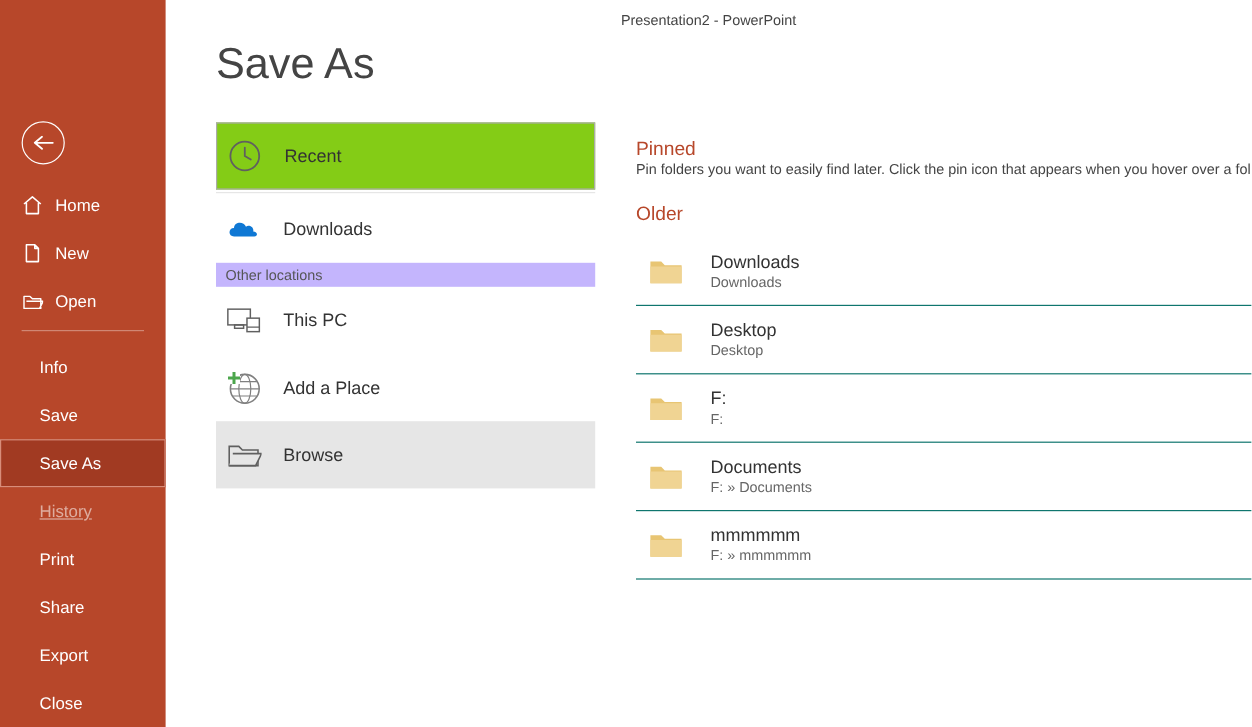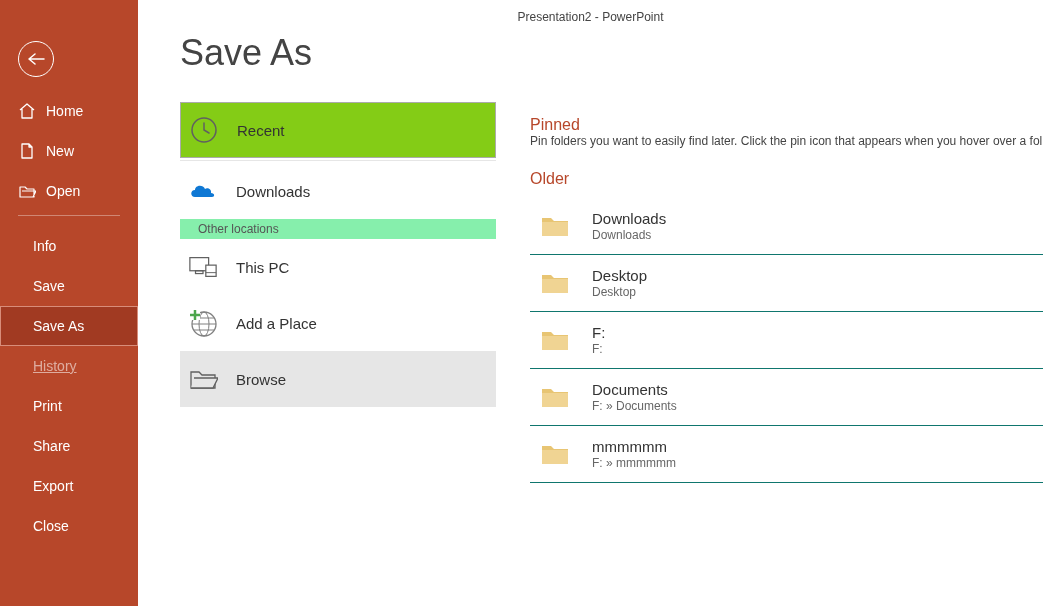--- a/index.html
+++ b/index.html
@@ -1,19 +1,19 @@
 <!DOCTYPE html>
 <html><head>
   <meta charset="utf-8">
   <style>
     * { margin: 0; padding: 0; box-sizing: border-box; font-family: "Segoe UI", sans-serif; }
     body { width: 1043px; height: 606px; overflow: hidden; display: flex; background: #fff; }
 
     
-    .sidebar { width: 138px; background: #b7472a; height: 100%; color: #fff; display: flex; flex-direction: column; }
+    .sidebar { width: 138px; background: #b7472a; height: 100%; color: #fff; display: flex; flex-direction: column; justify-content: flex-end; }
     .back-btn { width: 36px; height: 36px; border: 1.5px solid #fff; border-radius: 50%; margin: 41px 0 14px 18px; display: flex; align-items: center; justify-content: center; cursor: pointer; }
     .nav-item { display: flex; align-items: center; height: 40px; padding-left: 18px; font-size: 14px; cursor: pointer; }
     .nav-item svg { margin-right: 10px; }
     .divider { height: 1px; background: rgba(255,255,255,0.35); margin: 4px 18px 10px 18px; }
     .nav-group2 .nav-item { padding-left: 33px; }
     .nav-item.selected { background: #a13a22; outline: 1px solid #d88d7a; outline-offset: -1px; }
     .nav-item.disabled { color: rgba(255,255,255,0.55); text-decoration: underline; }
 
     
     .main { flex: 1; display: flex; flex-direction: column; height: 100%; }
@@ -22,21 +22,21 @@
 
     
     .locations { width: 356px; padding-left: 42px; display: flex; flex-direction: column; }
     .page-title { font-size: 36px; font-weight: 300; color: #444; margin-top: 0px; margin-bottom: 28px; }
     .loc-list { width: 316px; }
     .loc-item { display: flex; align-items: center; height: 56px; padding-left: 8px; font-size: 15px; color: #333; cursor: pointer; }
     .loc-item .icon-wrap { width: 30px; height: 30px; display: flex; align-items: center; justify-content: center; margin-right: 18px; }
     .loc-item.selected { background: #84cc16; border: 1px solid #ababab; }
     .loc-item.hover { background: #e6e6e6; }
     .loc-sep { height: 1px; background: #e6e6e6; margin: 2px 0; }
-    .loc-header { background: #86efac; font-size: 12px; color: #555; height: 20px; line-height: 20px; padding-left: 18px; }
+    .loc-header { background: #c4b5fd; font-size: 12px; color: #555; height: 20px; line-height: 20px; padding-left: 8px; }
 
     
     .folders { flex: 1; padding-left: 36px; padding-top: 84px; }
     .section-title { color: #b7472a; font-size: 16px; margin-bottom: 0; }
     .section-desc { font-size: 12px; color: #444; margin-bottom: 22px; }
     .older-title { color: #b7472a; font-size: 16px; margin-bottom: 10px; }
     .folder-row { display: flex; align-items: center; height: 57px; border-bottom: 1px solid #0f766e; cursor: pointer; }
     .folder-icon-wrap { width: 30px; height: 24px; margin-right: 22px; margin-left: 10px; }
     .folder-name { font-size: 15px; color: #333; line-height: 1.2; }
     .folder-path { font-size: 12px; color: #666; line-height: 1.2; }

